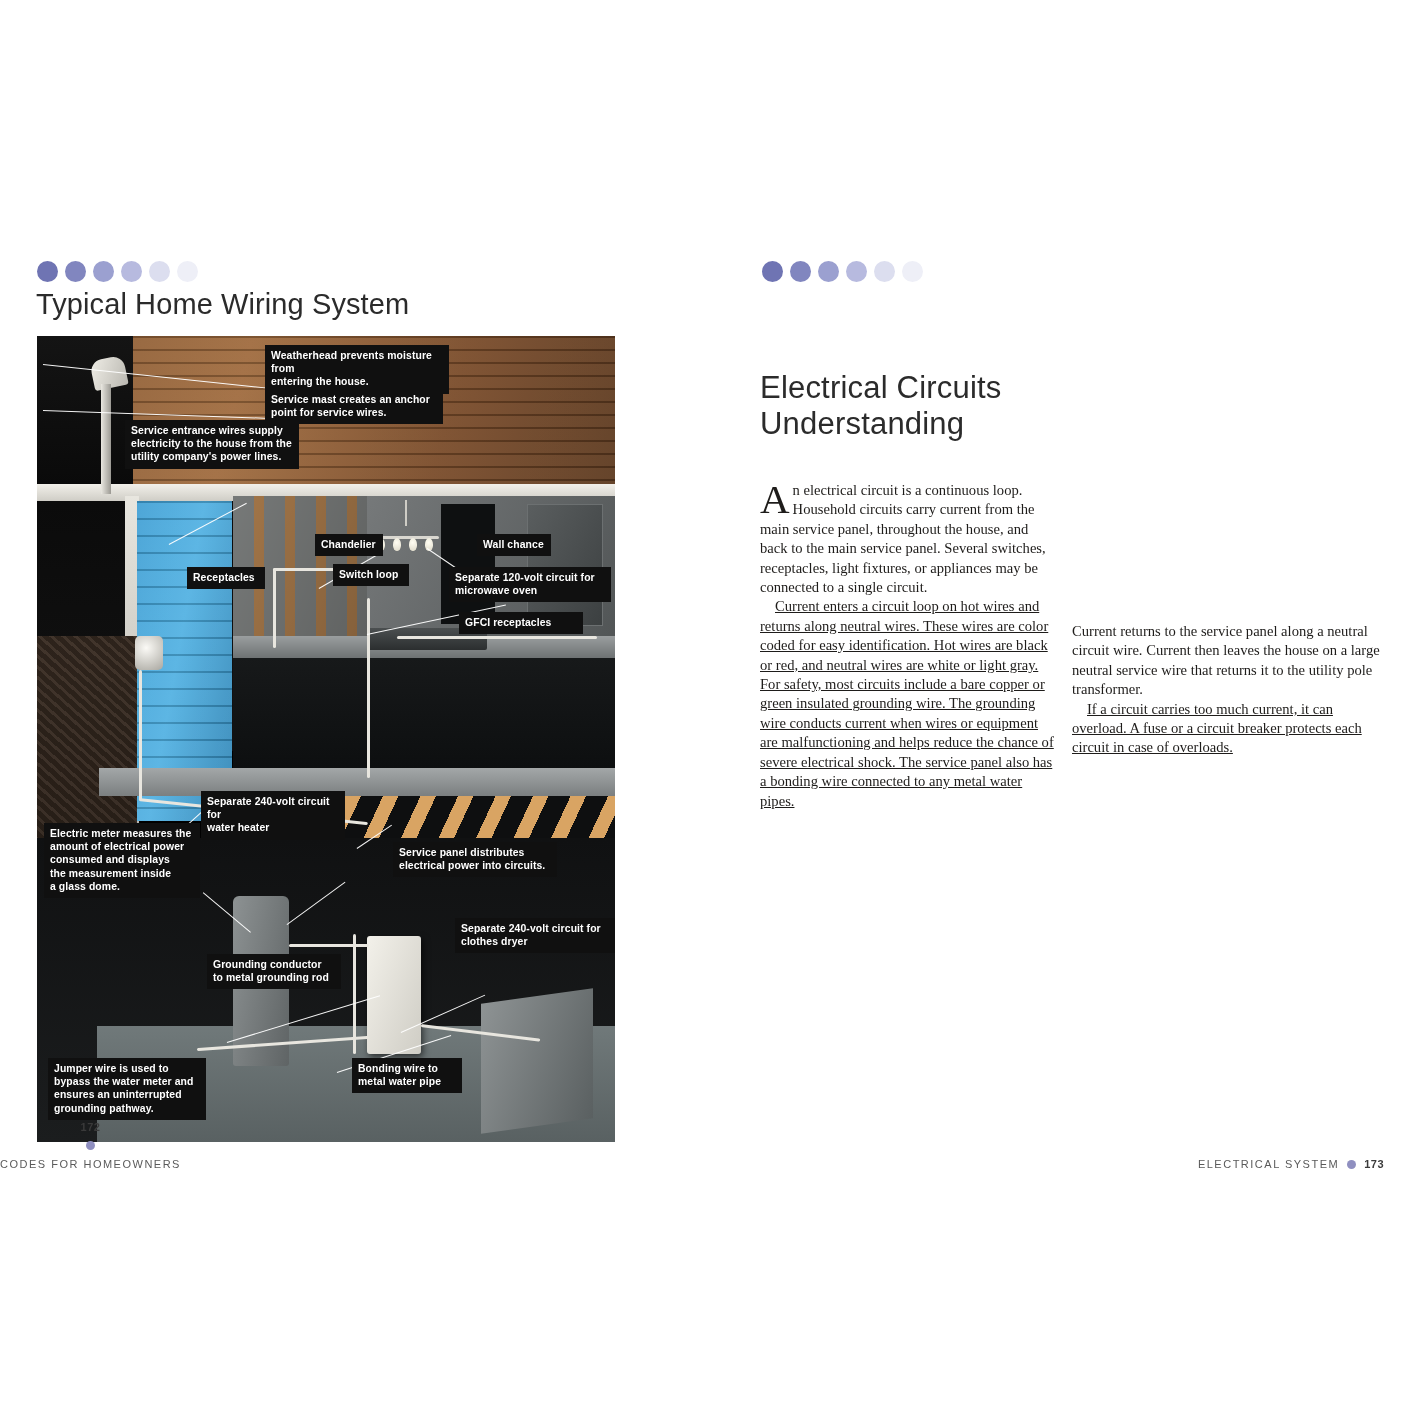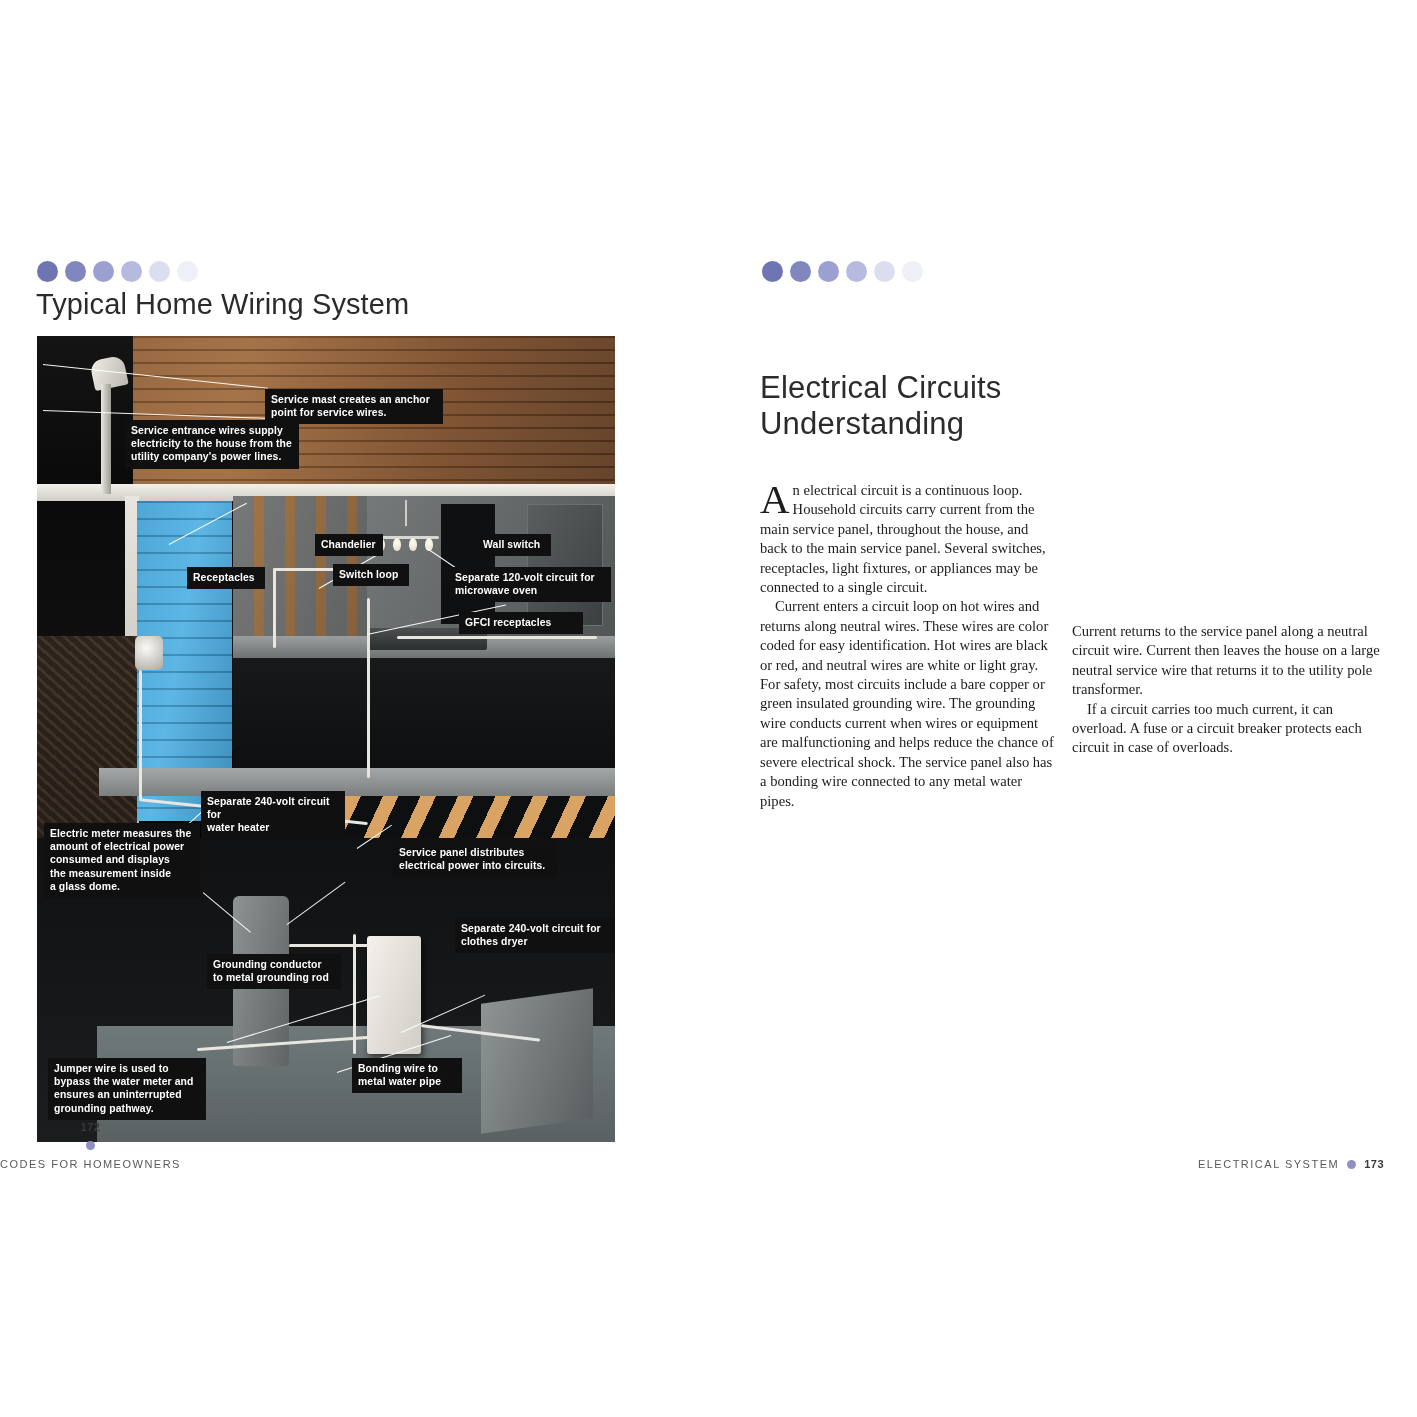--- a/index.html
+++ b/index.html
@@ -47,21 +47,21 @@
   
   .body-col{
     position:absolute;
     font-family:"Liberation Serif", serif;
     font-size:14.6px;
     line-height:19.4px;
     color:#1e1c1a;
     text-align:left;
   }
   .body-col p{margin:0;}
-  .body-col p + p{text-indent:15px;}
+  .body-col p + p{text-indent:15px;text-decoration:underline;}
   .dropcap{
     float:left;
     font-family:"Liberation Serif", serif;
     font-size:41px;
     line-height:33px;
     padding:2px 3px 0 0;
     font-weight:400;
   }
 
   
@@ -313,31 +313,33 @@
       <div class="leader" style="left:390px;top:212px;width:54px;transform:rotate(34deg);"></div>
       <div class="leader" style="left:330px;top:298px;width:142px;transform:rotate(-12deg);"></div>
       <div class="leader" style="left:122px;top:514px;width:84px;transform:rotate(-42deg);"></div>
       <div class="leader" style="left:166px;top:556px;width:62px;transform:rotate(40deg);"></div>
       <div class="leader" style="left:320px;top:512px;width:42px;transform:rotate(-34deg);"></div>
       <div class="leader" style="left:250px;top:588px;width:72px;transform:rotate(-36deg);"></div>
       <div class="leader" style="left:300px;top:736px;width:120px;transform:rotate(-18deg);"></div>
       <div class="leader" style="left:190px;top:706px;width:160px;transform:rotate(-17deg);"></div>
       <div class="leader" style="left:364px;top:696px;width:92px;transform:rotate(-24deg);"></div>
 
+      <div class="callout" style="left:228px;top:9px;width:172px;">Weatherhead prevents moisture from
+entering the house.</div>
 
       <div class="callout" style="left:228px;top:53px;width:166px;">Service mast creates an anchor
 point for service wires.</div>
 
       <div class="callout" style="left:88px;top:84px;width:162px;">Service entrance wires supply
 electricity to the house from the
 utility company's power lines.</div>
 
       <div class="callout" style="left:278px;top:198px;width:56px;">Chandelier</div>
 
-      <div class="callout" style="left:440px;top:198px;width:62px;">Wall switch</div>
+      <div class="callout" style="left:440px;top:198px;width:62px;">Wall chance</div>
 
       <div class="callout" style="left:296px;top:228px;width:64px;">Switch loop</div>
 
       <div class="callout" style="left:150px;top:231px;width:66px;">Receptacles</div>
 
       <div class="callout" style="left:412px;top:231px;width:150px;">Separate 120-volt circuit for
 microwave oven</div>
 
       <div class="callout" style="left:422px;top:276px;width:112px;">GFCI receptacles</div>
 

